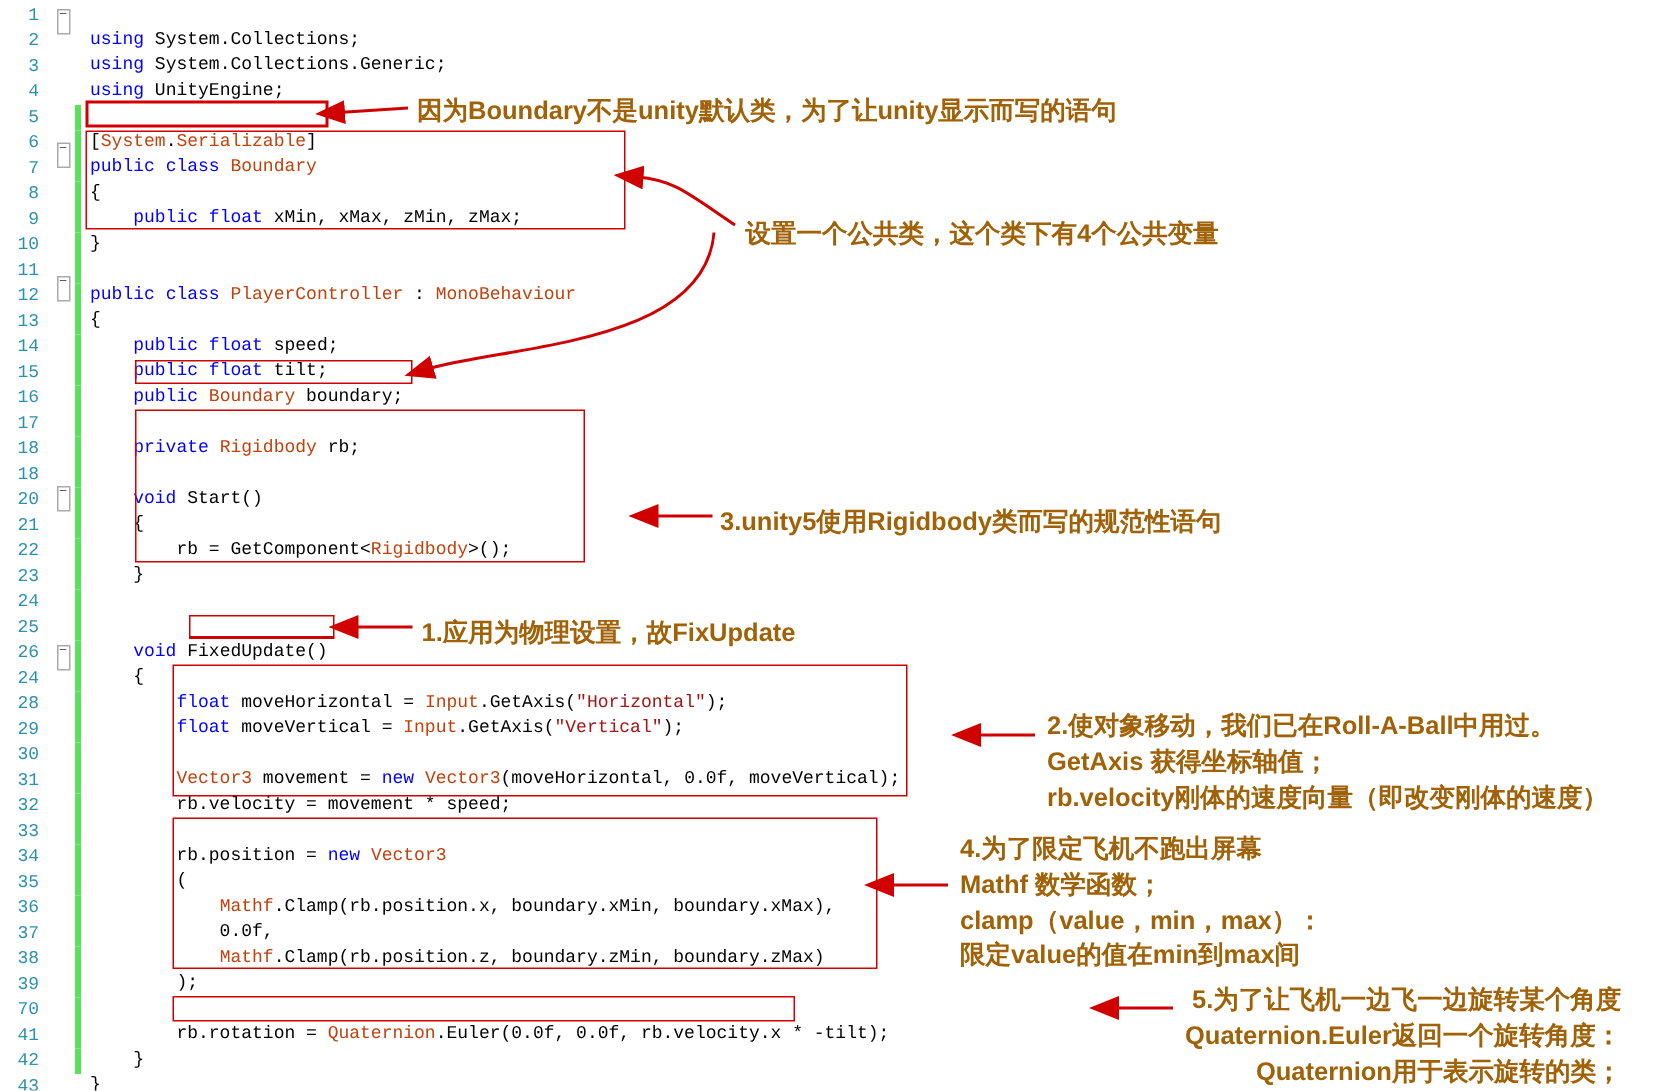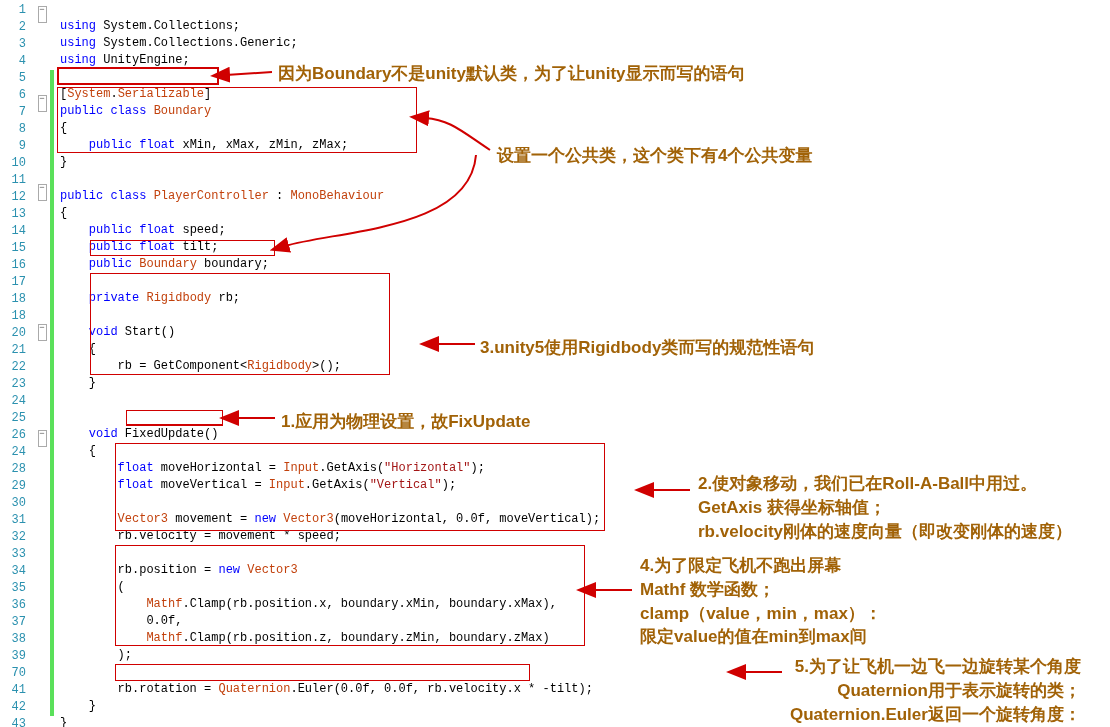--- a/index.html
+++ b/index.html
@@ -261,22 +261,22 @@
   <div>rb.velocity刚体的速度向量（即改变刚体的速度）</div>
 </div>
 <div class="annot" style="left:640px; top:554px;">
   <div>4.为了限定飞机不跑出屏幕</div>
   <div>Mathf 数学函数；</div>
   <div>clamp（value，min，max）：</div>
   <div>限定value的值在min到max间</div>
 </div>
 <div class="annot" style="left:790px; top:655px;text-align:right;">
   <div>5.为了让飞机一边飞一边旋转某个角度</div>
+  <div>Quaternion.Euler返回一个旋转角度：</div>
   <div>Quaternion用于表示旋转的类；</div>
-  <div>Quaternion.Euler返回一个旋转角度：</div>
   <div>绕（x,y,z)轴旋转(x,y,z)度</div>
 </div>
 
 <svg class="overlay">
   <defs>
     <marker id="arrowhead" markerWidth="10" markerHeight="8" refX="2" refY="4" orient="auto">
       <polygon points="0 0, 10 4, 0 8" fill="#d00000"></polygon>
     </marker>
   </defs>
 

